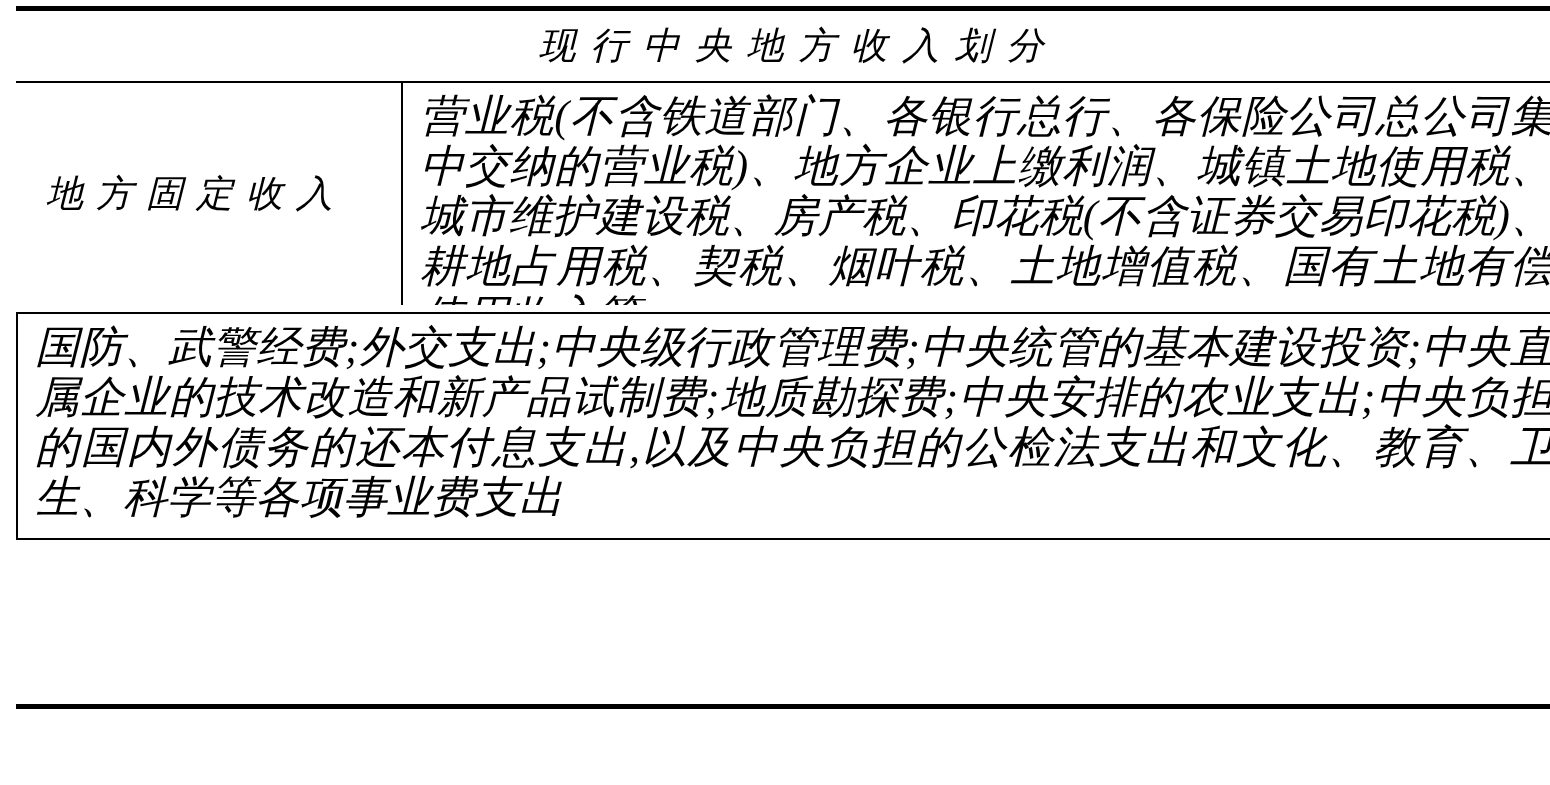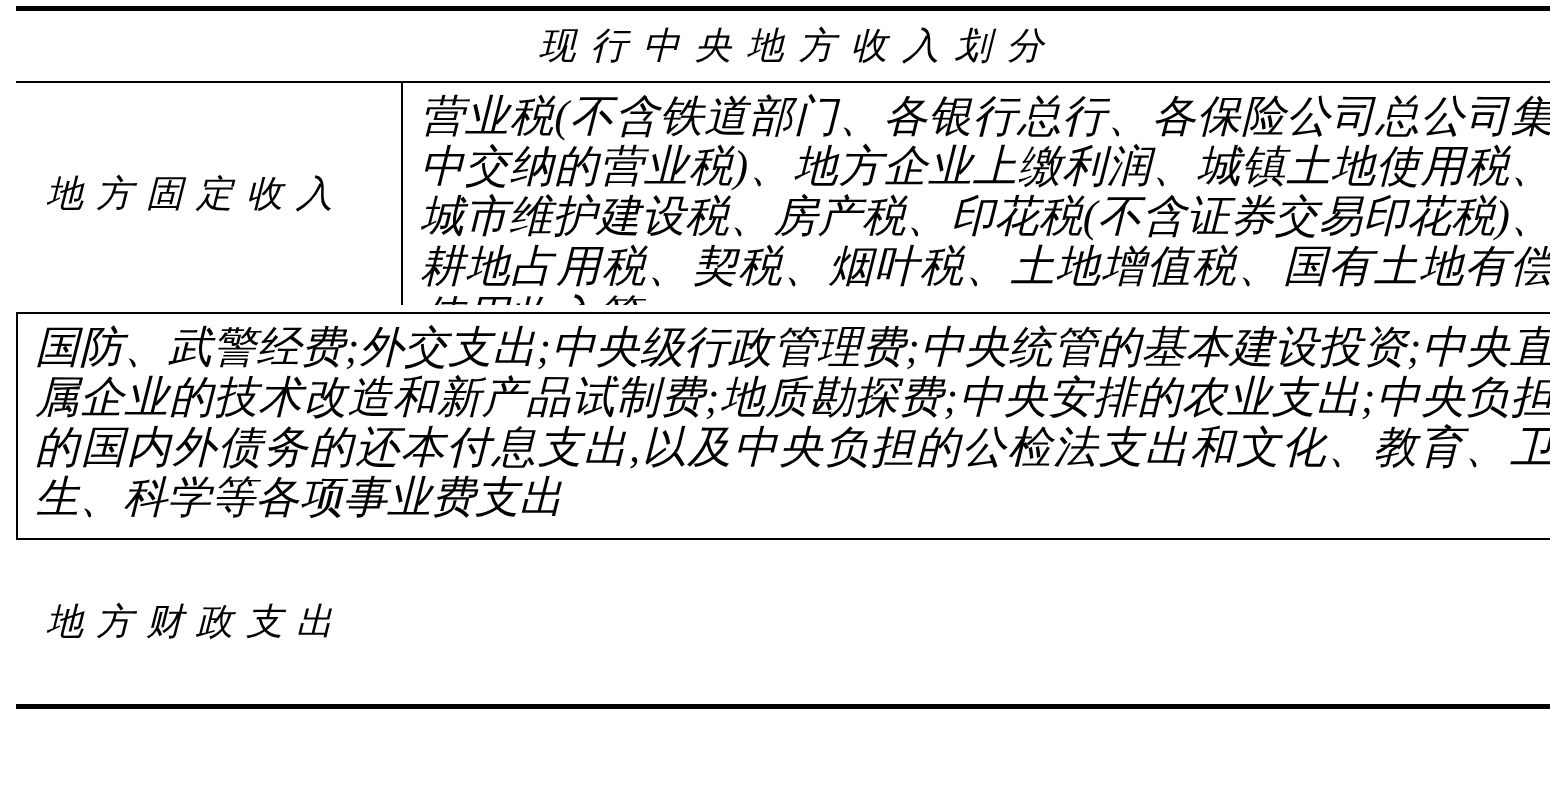--- a/index.html
+++ b/index.html
@@ -90,17 +90,16 @@
     </div>
 
     <div class="double-separator"></div>
 
 
     <div class="row row-2 row-bordered">
       <div class="cell-content">国防、武警经费;外交支出;中央级行政管理费;中央统管的基本建设投资;中央直属企业的技术改造和新产品试制费;地质勘探费;中央安排的农业支出;中央负担的国内外债务的还本付息支出,以及中央负担的公检法支出和文化、教育、卫生、科学等各项事业费支出</div>
     </div>
 
     <div class="row row-3">
-      <div class="cell-label">地方财政支出</div>
     </div>
 
   </div>
 </div>
 
 </body></html>

